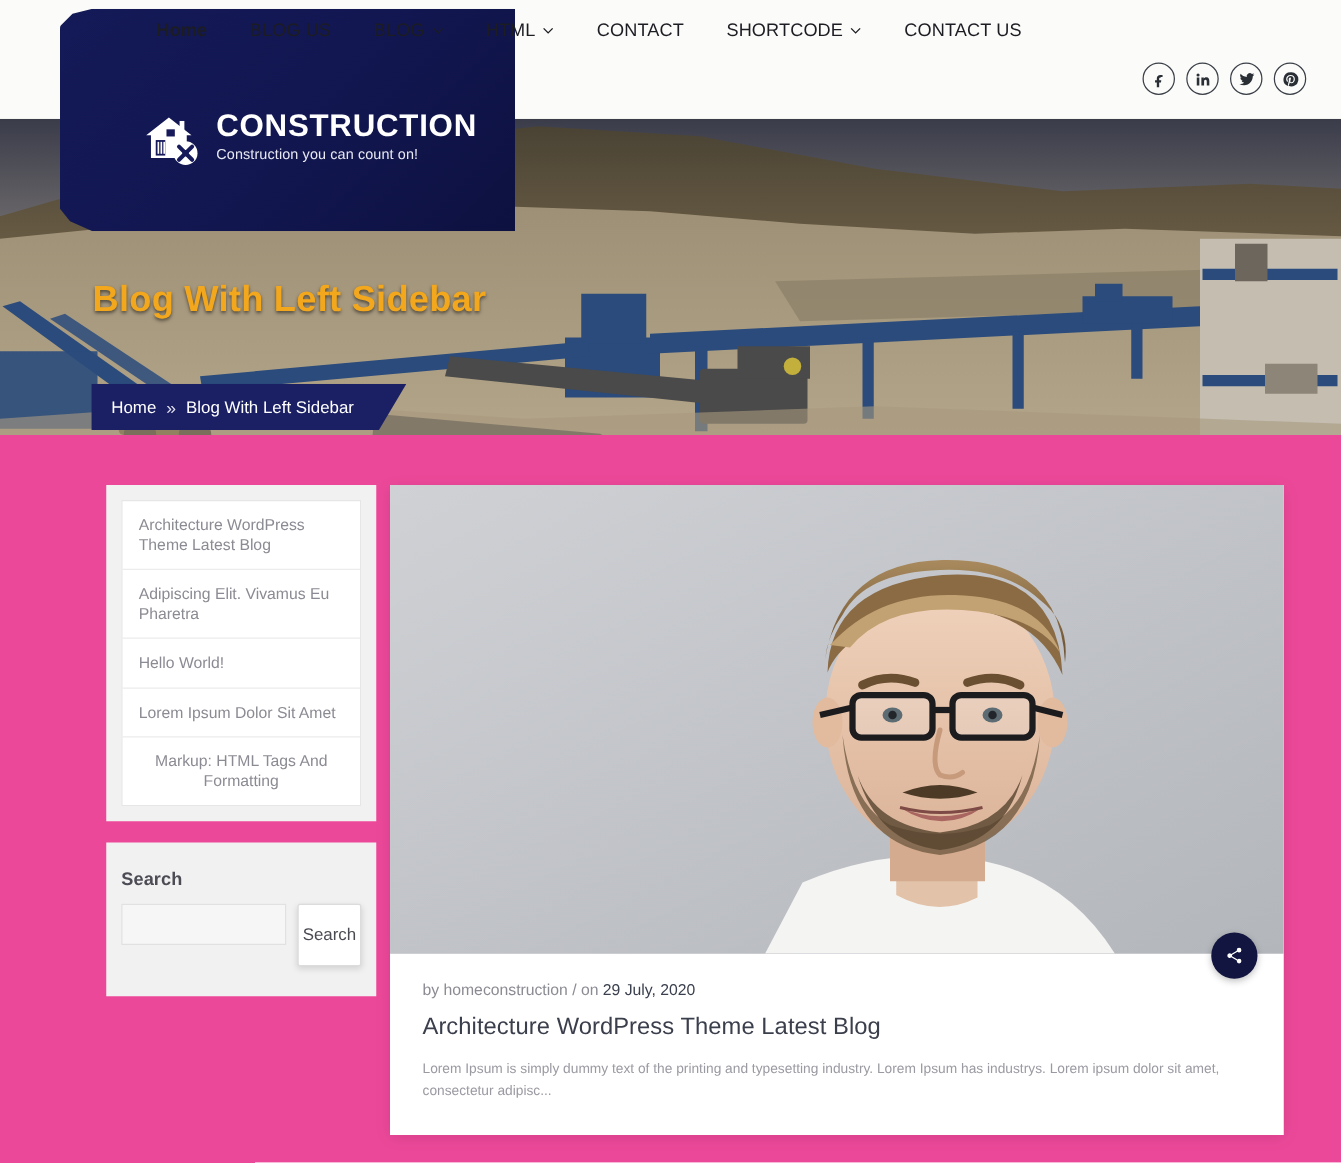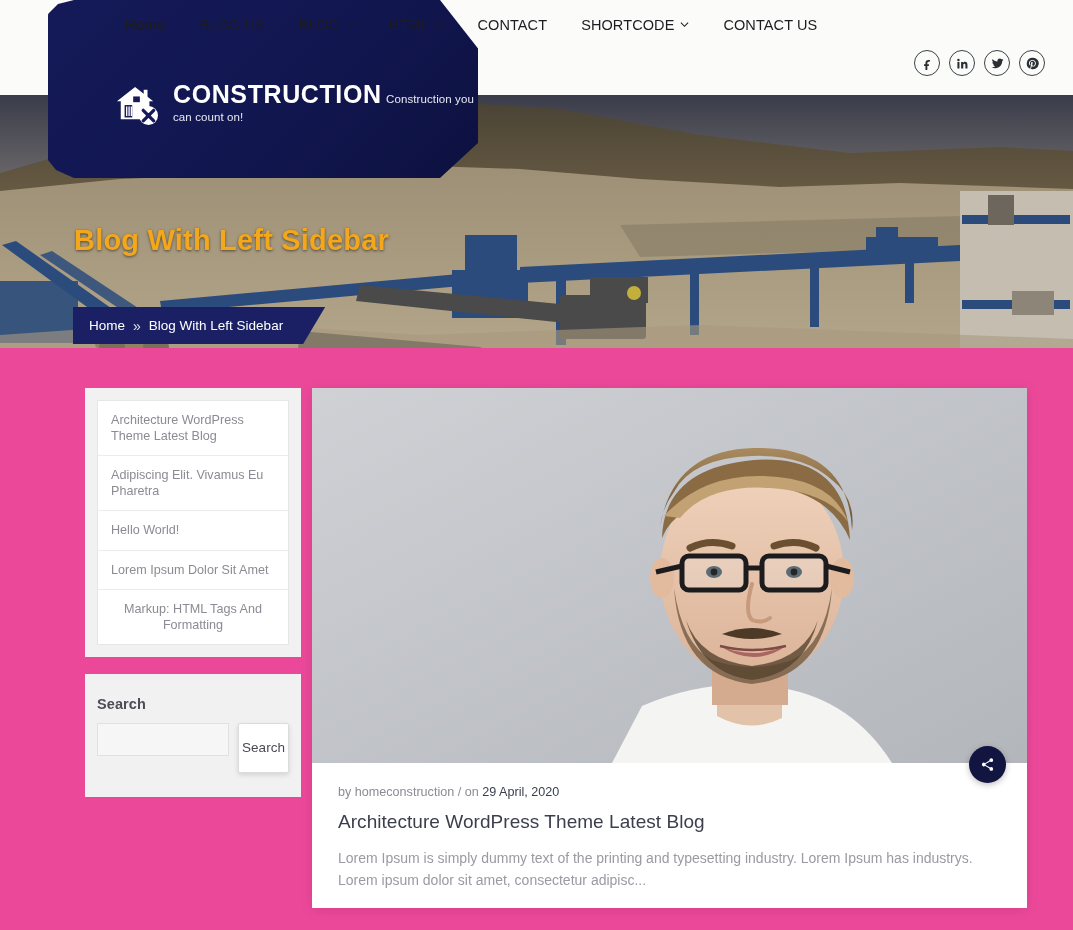--- a/index.html
+++ b/index.html
@@ -37,21 +37,21 @@
   }
   .soc {
     width: 26px; height: 26px; border-radius: 50%;
     border: 1.4px solid #3b4048; display: flex; align-items: center; justify-content: center;
     color: #2a2f36; cursor: pointer; background: transparent;
   }
   .soc svg { display: block; }
 
   
   .logo-banner {
-    position: absolute; left: 48px; top: 0; width: 430px; height: 178px;
+    position: absolute; left: 48px; top: 7px; width: 364px; height: 178px;
     z-index: 10;
   }
   .logo-banner .shape {
     position: absolute; inset: 0;
     background: linear-gradient(135deg, #141a57 0%, #121752 48%, #0d1140 100%);
     clip-path: polygon(0 14px, 10px 4px, 26px 0, 392px 0, 473px 58%, 392px 100%, 26px 100%, 8px 170px, 0 160px);
     -webkit-clip-path: polygon(0 14px, 10px 4px, 26px 0, 392px 0, 473px 58%, 392px 100%, 26px 100%, 8px 170px, 0 160px);
     border-radius: 16px 0 0 16px;
   }
   .logo-wrap {
@@ -132,21 +132,21 @@
     border-radius: 50%; background: #11153f; display: flex; align-items: center; justify-content: center;
     cursor: pointer; z-index: 9; box-shadow: 0 2px 6px rgba(0,0,0,.25);
   }
   .post-body { padding: 22px 26px 0 26px; }
   .post-meta { font-size: 12.6px; color: #8b8b93; margin-bottom: 12px; }
   .post-meta .date { color: #3a3f4d; cursor: pointer; }
   .post-title {
     font-size: 19px; font-weight: 400; color: #3b3f4c; margin-bottom: 14px;
     letter-spacing: .05px; cursor: pointer;
   }
-  .post-excerpt { font-size: 14px; color: #9a9aa2; line-height: 1.6; max-width: 660px; }
+  .post-excerpt { font-size: 11px; color: #9a9aa2; line-height: 1.6; max-width: 660px; }
 </style>
 </head>
 <body>
 
 <div class="page">
 
   <div class="hero">
     <svg class="hero-svg" viewBox="0 0 1073 253" preserveAspectRatio="none">
       <defs>
         <linearGradient id="sky" x1="0" y1="0" x2="0" y2="1">
@@ -389,21 +389,21 @@
       </div>
 
       <div class="share-btn">
         <svg width="15" height="15" viewBox="0 0 24 24" fill="#ffffff">
           <path d="M18 16.1c-.76 0-1.44.3-1.96.77L8.9 12.7c.05-.23.1-.46.1-.7s-.05-.47-.1-.7l7.05-4.11c.54.5 1.25.81 2.05.81a3 3 0 100-6 3 3 0 00-3 3c0 .24.05.47.1.7L8.04 9.81A3 3 0 003 12a3 3 0 005.04 2.19l7.12 4.16c-.05.21-.08.43-.08.65a2.92 2.92 0 105.92 0 2.92 2.92 0 00-2.92-2.9z"></path>
         </svg>
       </div>
 
       <div class="post-body">
         <div class="post-meta">
-          <span>by homeconstruction / on </span><span class="date">29 April, 2020</span>
+          <span>by homeconstruction / on </span><span class="date">29 July, 2020</span>
         </div>
         <h2 class="post-title">Architecture WordPress Theme Latest Blog</h2>
         <p class="post-excerpt">Lorem Ipsum is simply dummy text of the printing and typesetting industry. Lorem Ipsum has industrys. Lorem ipsum dolor sit amet, consectetur adipisc...</p>
       </div>
 
     </article>
 
   </div>
 </div>
 

